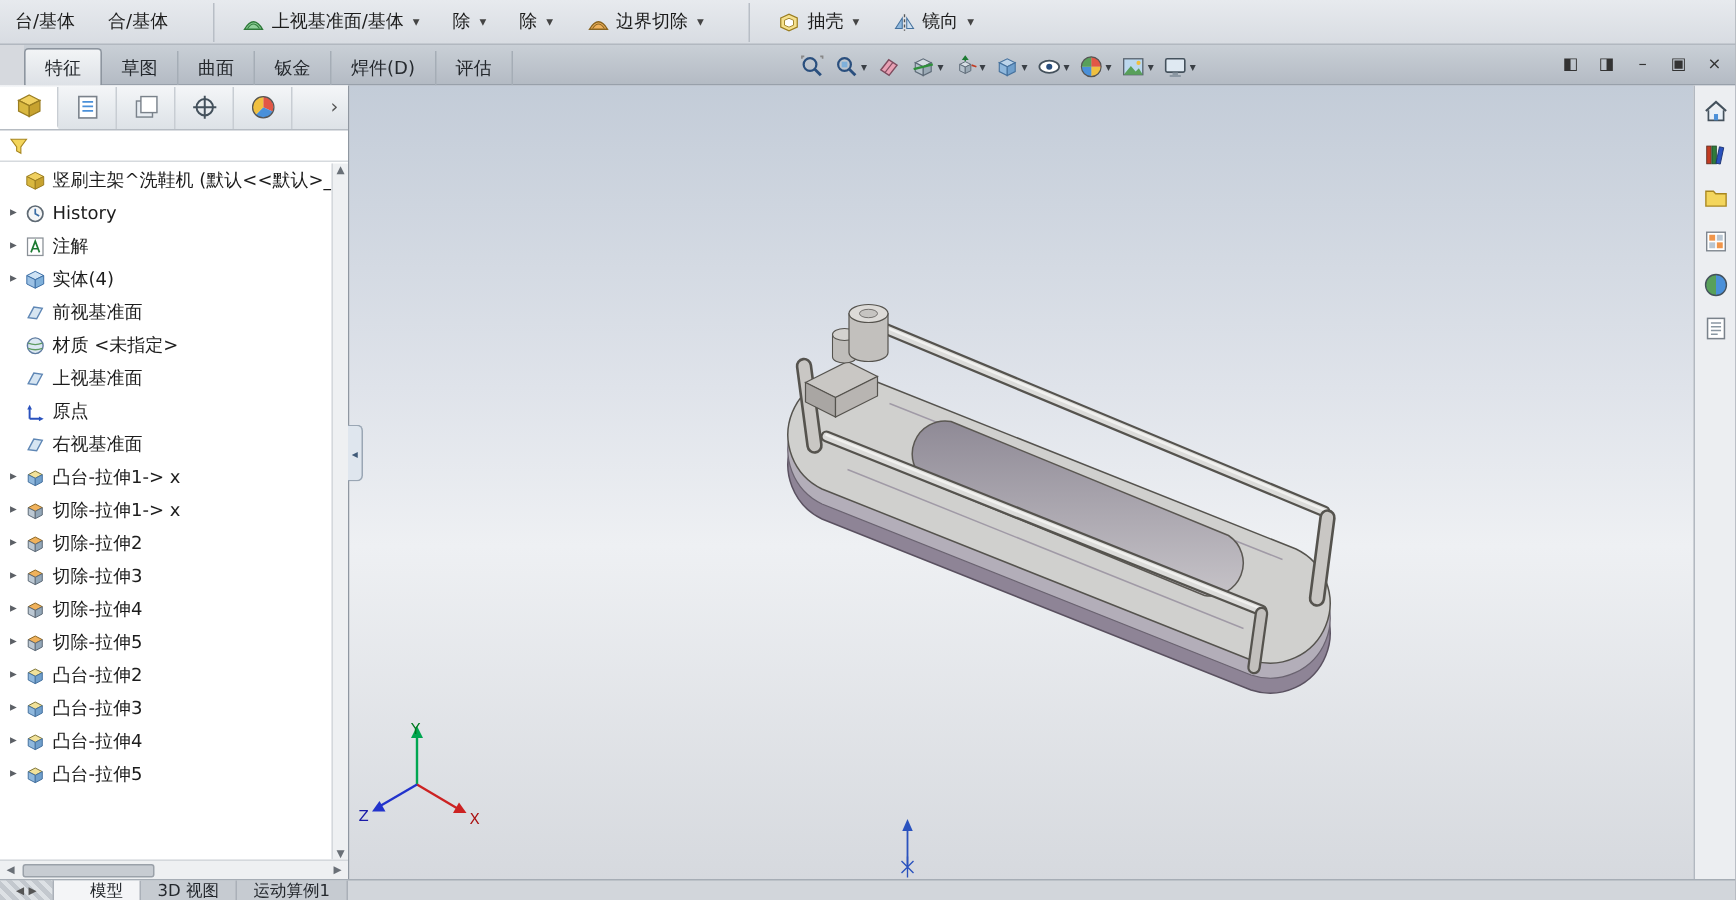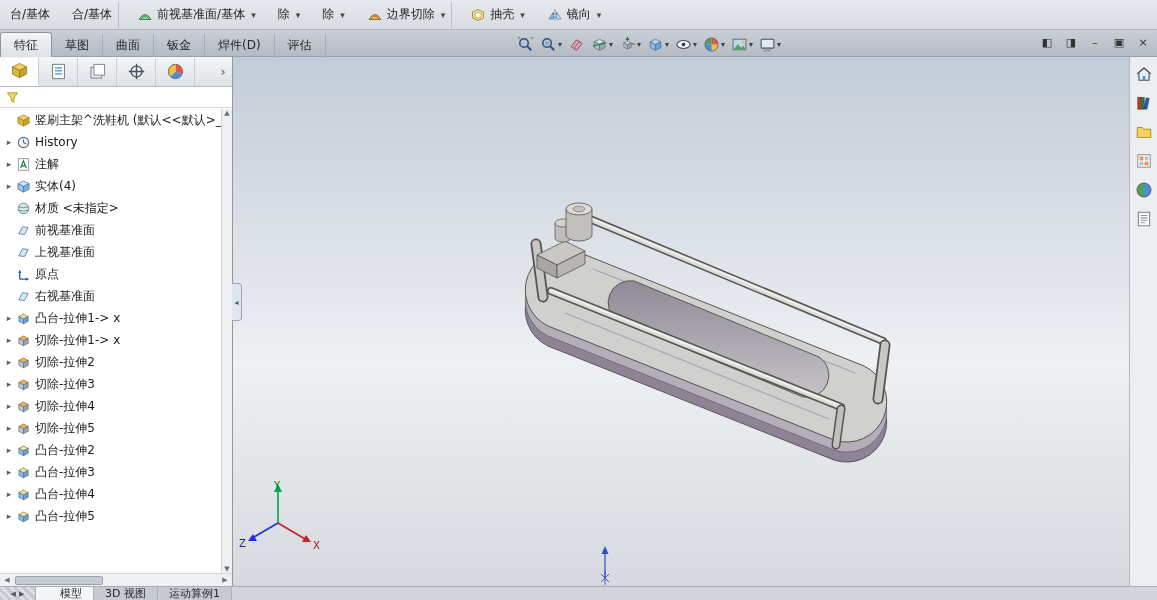--- a/index.html
+++ b/index.html
@@ -4,25 +4,25 @@
 <style>
   html,body{margin:0;padding:0;background:#9aa0a8;}
   *{box-sizing:border-box;}
   .app{position:relative;width:1157px;height:600px;overflow:hidden;
        font-family:"DejaVu Sans","Liberation Sans",sans-serif;font-size:12px;color:#1c1c1c;
        background:#d6d9de;user-select:none;}
   
   .ribbon{position:absolute;left:0;top:0;right:0;height:30px;background:linear-gradient(#e7eaee,#d8dce2);
           border-bottom:1px solid #b2b8c0;display:flex;align-items:center;padding-left:6px;gap:14px;overflow:hidden;}
   .rb-item{display:flex;align-items:center;gap:4px;height:26px;padding:0 4px;cursor:default;}
-  .rb-item.sep{border-right:1px solid #b8bec6;padding-right:6px;}
+  .rb-item.sep{border-right:1px solid #b8bec6;padding-right:30px;}
   .rb-icon{width:16px;height:16px;}
   .rb-caret{font-size:9px;color:#444;margin-left:2px;}
   
-  .tabbar{position:absolute;left:0;top:30px;right:0;height:27px;background:linear-gradient(#c9cfd6,#b4bbc4);
+  .tabbar{position:absolute;left:16px;top:30px;right:0;height:27px;background:linear-gradient(#c9cfd6,#b4bbc4);
           border-bottom:1px solid #98a0aa;}
   .tabs{position:absolute;left:0;top:0;height:27px;display:flex;align-items:flex-end;}
   .tab{height:23px;display:flex;align-items:center;padding:0 13px;border-right:1px solid #a5adb6;
        color:#24282d;cursor:default;background:transparent;}
   .tab.active{background:linear-gradient(#f2f4f6,#dde1e6);border:1px solid #8d959f;border-bottom:none;
        border-radius:3px 3px 0 0;height:25px;}
   
   .hud{position:absolute;left:515px;top:3px;display:flex;align-items:center;gap:2px;}
   .hud-btn{display:flex;align-items:center;height:22px;padding:2px 2px;border-radius:2px;cursor:default;}
   .hud-ic{width:17px;height:17px;}
@@ -270,21 +270,21 @@
       <div class="rb-item nodrop sep noicon">
 
         <span class="rb-label">合/基体</span>
 
       </div>
 
       <div class="rb-item">
         <svg class="rb-icon" viewBox="0 0 16 16">
           <use href="#s-boundary-boss"></use>
         </svg>
-        <span class="rb-label">前视基准面/基体</span>
+        <span class="rb-label">上视基准面/基体</span>
         <span class="rb-caret">▾</span>
       </div>
 
       <div class="rb-item noicon">
 
         <span class="rb-label">除</span>
         <span class="rb-caret">▾</span>
       </div>
 
       <div class="rb-item noicon">
@@ -508,31 +508,31 @@
             <span class="tarrow">▸</span>
             <svg class="ticon" viewBox="0 0 16 16">
               <use href="#s-solid-bodies"></use>
             </svg>
             <span class="tlabel">实体(4)</span>
           </div>
 
           <div class="trow noarrow">
             <span class="tarrow">▸</span>
             <svg class="ticon" viewBox="0 0 16 16">
+              <use href="#s-plane"></use>
+            </svg>
+            <span class="tlabel">前视基准面</span>
+          </div>
+
+          <div class="trow noarrow">
+            <span class="tarrow">▸</span>
+            <svg class="ticon" viewBox="0 0 16 16">
               <use href="#s-material"></use>
             </svg>
             <span class="tlabel">材质 &lt;未指定&gt;</span>
-          </div>
-
-          <div class="trow noarrow">
-            <span class="tarrow">▸</span>
-            <svg class="ticon" viewBox="0 0 16 16">
-              <use href="#s-plane"></use>
-            </svg>
-            <span class="tlabel">前视基准面</span>
           </div>
 
           <div class="trow noarrow">
             <span class="tarrow">▸</span>
             <svg class="ticon" viewBox="0 0 16 16">
               <use href="#s-plane"></use>
             </svg>
             <span class="tlabel">上视基准面</span>
           </div>
 

